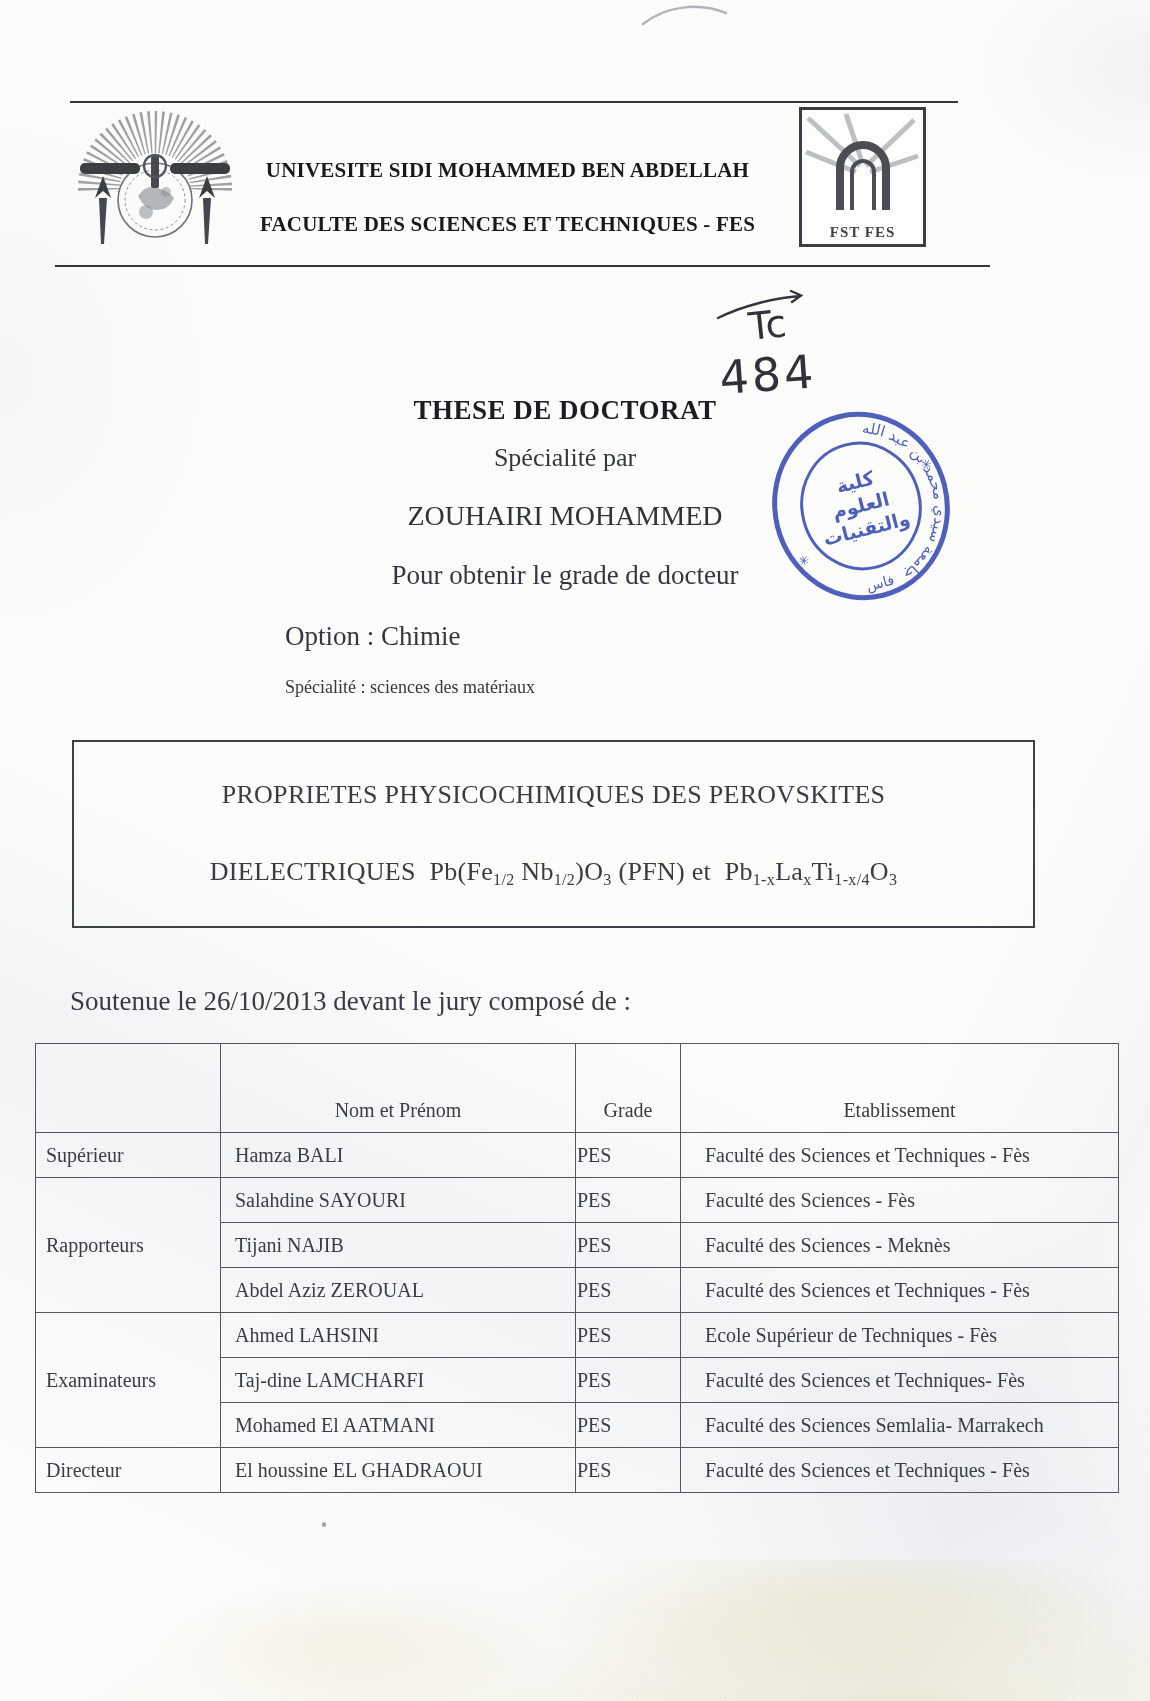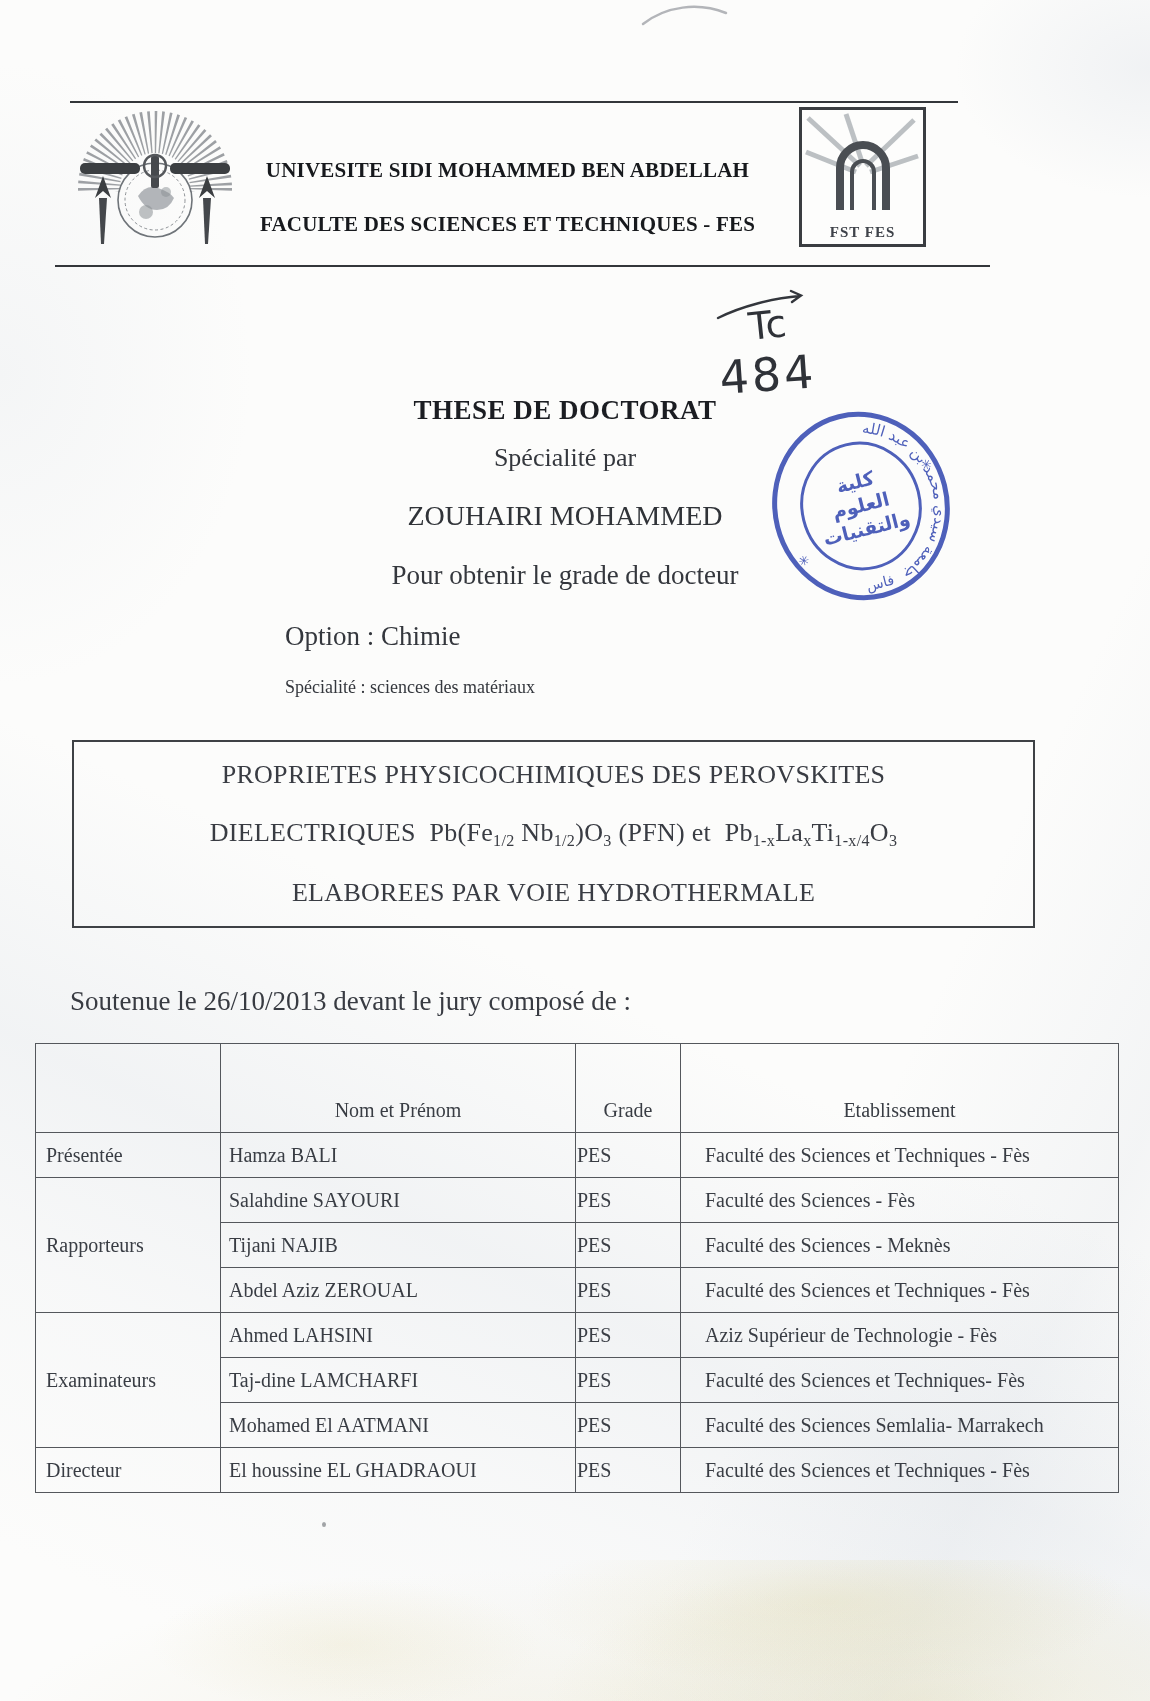--- a/index.html
+++ b/index.html
@@ -54,21 +54,21 @@
 
   .soutenue { left:70px; top:986px; font-size:27px; color:#383b42; }
 
   table.jury { position:absolute; left:35px; top:1043px; width:1083px;
                border-collapse:collapse; table-layout:fixed;
                font-size:20px; color:#393d44; }
   table.jury td { border:1.5px solid #54575c; overflow:hidden; }
   tr.thead { height:89px; }
   tr.jrow  { height:45px; }
   td.c-role { padding-left:10px; vertical-align:middle; }
-  td.c-name { padding-left:8px; vertical-align:middle; }
+  td.c-name { padding-left:14px; vertical-align:middle; }
   td.c-grade{ text-align:left; vertical-align:middle; }
   td.c-estab{ padding-left:24px; vertical-align:middle; }
   tr.thead td { text-align:center; vertical-align:bottom; padding-bottom:10px; }
 
   .curl-mark { left:638px; top:0; }
   .ink-dot { left:322px; top:1522px; width:4px; height:5px; border-radius:50%;
              background:#5a5d62; opacity:.55; }
   .stain-edge { left:0; top:1560px; width:1150px; height:141px;
       background:
         radial-gradient(ellipse 430px 120px at 72% 30%, rgba(219,209,150,0.25), transparent 70%),
@@ -153,41 +153,40 @@
     <text x="98" y="112" text-anchor="middle" font-family="DejaVu Sans, sans-serif" font-size="19" font-weight="bold" fill="#4053b5">العلوم</text>
     <text x="98" y="136" text-anchor="middle" font-family="DejaVu Sans, sans-serif" font-size="19" font-weight="bold" fill="#4053b5">والتقنيات</text>
     <text x="98" y="190" text-anchor="middle" font-family="DejaVu Sans, sans-serif" font-size="14" fill="#4053b5">فاس</text>
     <text x="24" y="150" font-size="13" fill="#4053b5">✳</text>
     <text x="166" y="86" font-size="13" fill="#4053b5">✳</text>
   </svg>
 
   <div class="abs title-box">
     <div class="box-line">PROPRIETES PHYSICOCHIMIQUES DES PEROVSKITES</div>
     <div class="box-line"><span>DIELECTRIQUES  Pb(Fe</span><span class="sub">1/2</span><span> Nb</span><span class="sub">1/2</span><span>)O</span><span class="sub">3</span><span> (PFN) et  Pb</span><span class="sub">1-x</span><span>La</span><span class="sub">x</span><span>Ti</span><span class="sub">1-x/4</span><span>O</span><span class="sub">3</span></div>
-    <div class="box-line">ELABOREES PAR VOIE HYDROTHERMALE</div>
   </div>
 
   <div class="abs soutenue">Soutenue le 26/10/2013 devant le jury composé de :</div>
 
   <table class="jury">
     <colgroup>
       <col style="width:185px">
         <col style="width:355px">
         <col style="width:105px">
         <col style="width:438px">
     </colgroup>
     <tbody>
         <tr class="thead">
       <td></td>
       <td>Nom et Prénom</td>
       <td>Grade</td>
       <td>Etablissement</td>
     </tr>
     <tr class="jrow">
-      <td class="c-role">Présentée</td>
+      <td class="c-role">Supérieur</td>
       <td class="c-name">Hamza BALI</td>
       <td class="c-grade">PES</td>
       <td class="c-estab">Faculté des Sciences et Techniques - Fès</td>
     </tr>
     <tr class="jrow">
       <td class="c-role" rowspan="3">Rapporteurs</td>
       <td class="c-name">Salahdine SAYOURI</td>
       <td class="c-grade">PES</td>
       <td class="c-estab">Faculté des Sciences - Fès</td>
     </tr>
@@ -198,21 +197,21 @@
     </tr>
     <tr class="jrow">
       <td class="c-name">Abdel Aziz ZEROUAL</td>
       <td class="c-grade">PES</td>
       <td class="c-estab">Faculté des Sciences et Techniques - Fès</td>
     </tr>
     <tr class="jrow">
       <td class="c-role" rowspan="3">Examinateurs</td>
       <td class="c-name">Ahmed LAHSINI</td>
       <td class="c-grade">PES</td>
-      <td class="c-estab">Aziz Supérieur de Technologie - Fès</td>
+      <td class="c-estab">Ecole Supérieur de Techniques - Fès</td>
     </tr>
     <tr class="jrow">
       <td class="c-name">Taj-dine LAMCHARFI</td>
       <td class="c-grade">PES</td>
       <td class="c-estab">Faculté des Sciences et Techniques- Fès</td>
     </tr>
     <tr class="jrow">
       <td class="c-name">Mohamed El AATMANI</td>
       <td class="c-grade">PES</td>
       <td class="c-estab">Faculté des Sciences Semlalia- Marrakech</td>

